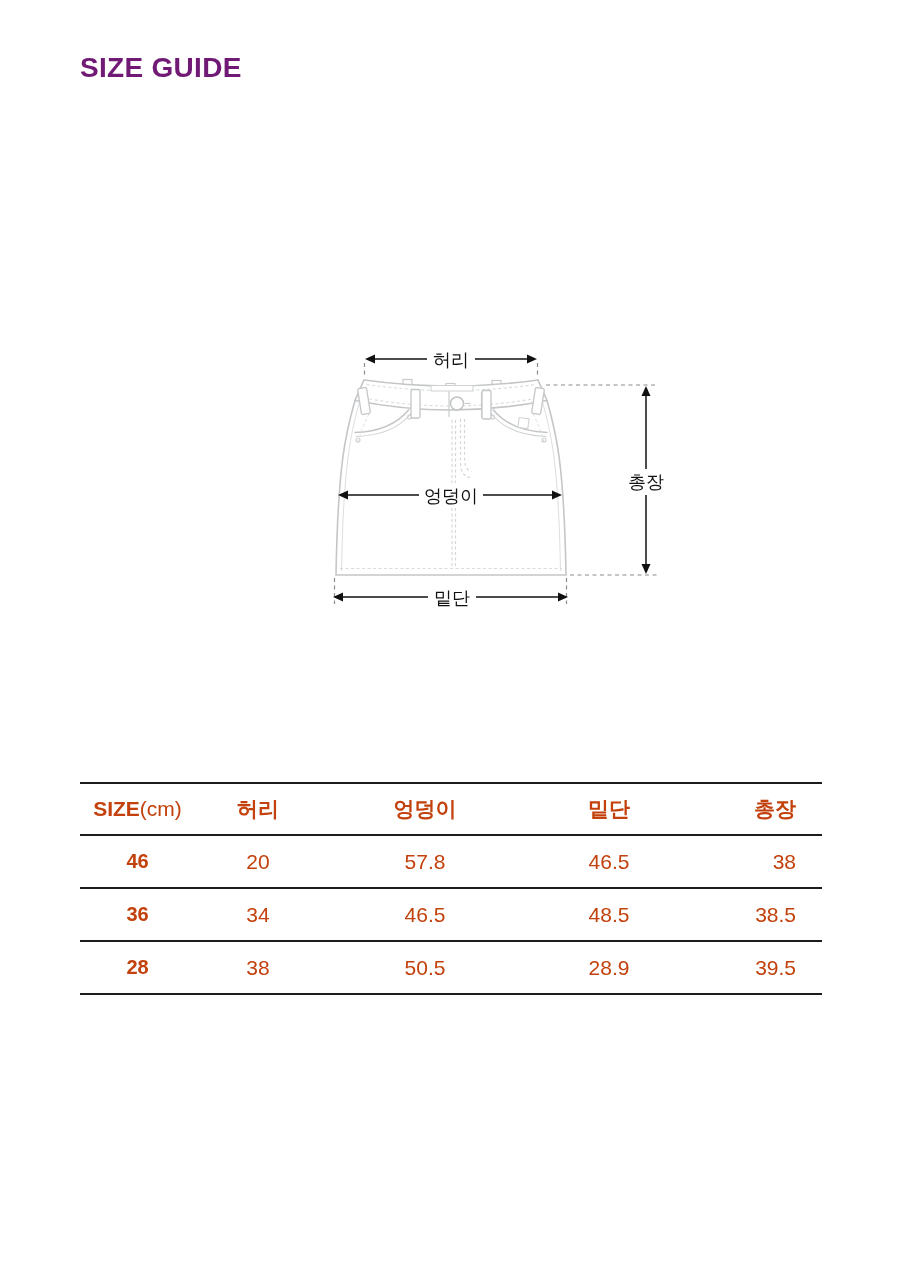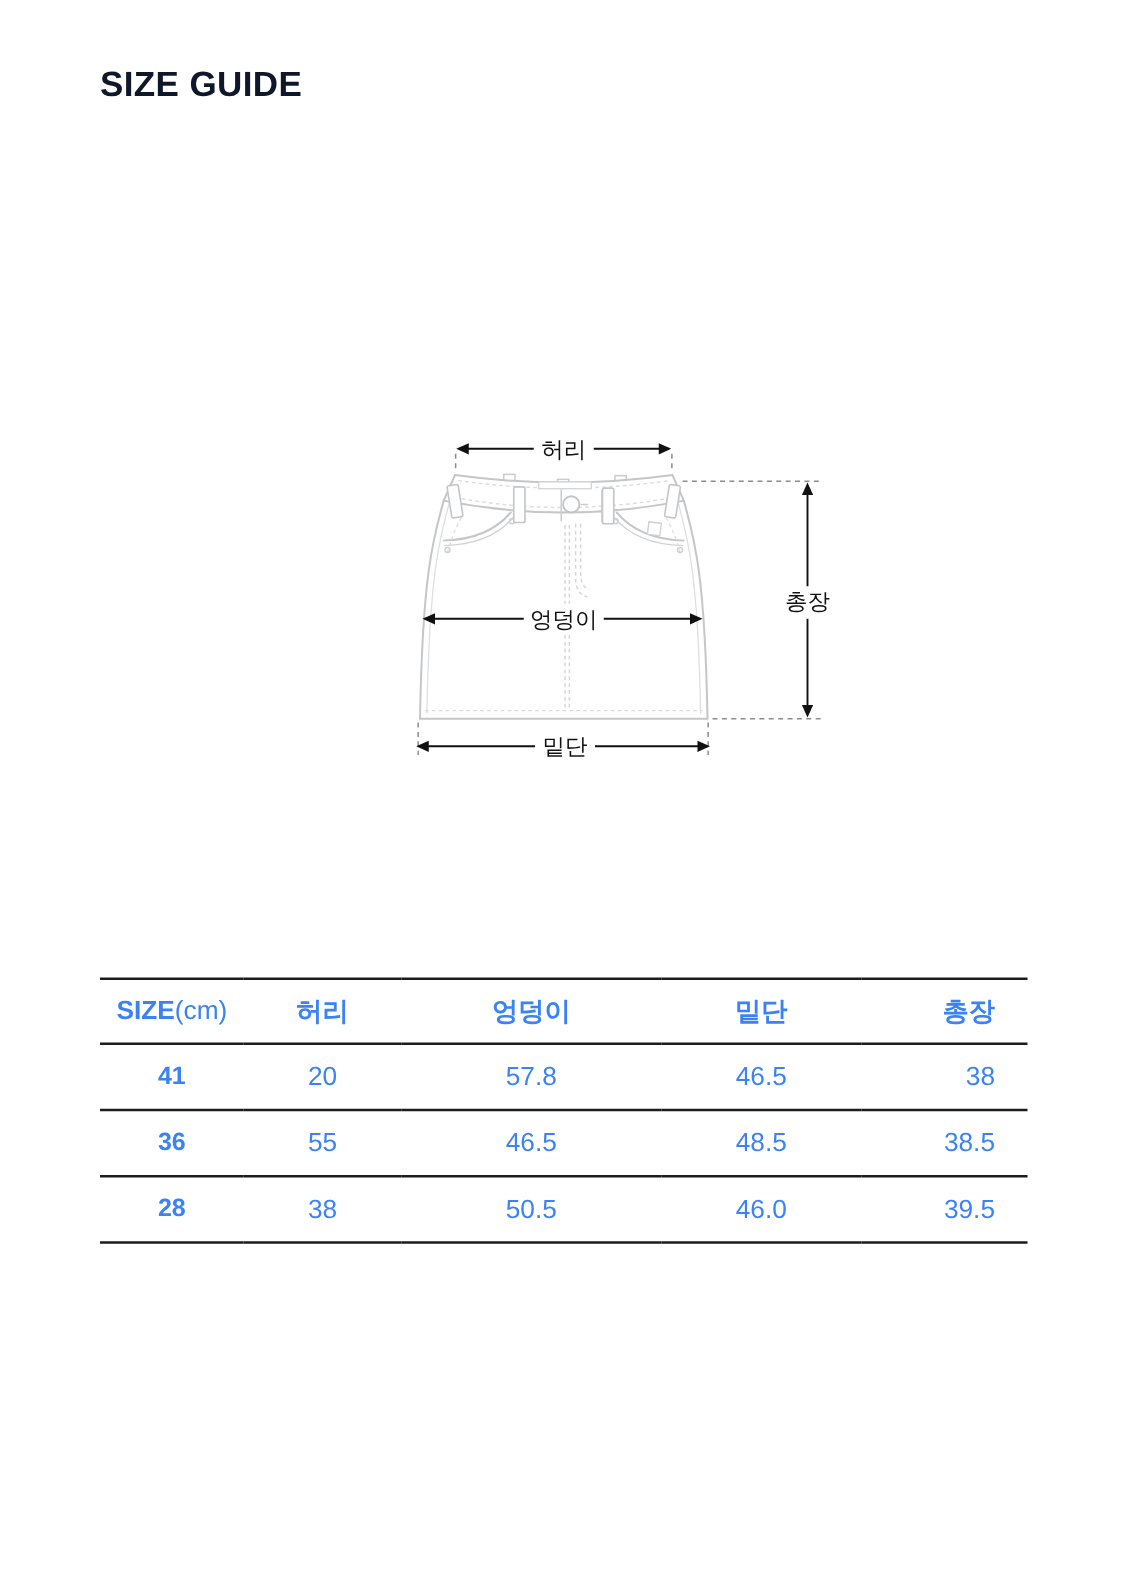--- a/index.html
+++ b/index.html
@@ -8,32 +8,32 @@
     width:900px; height:1276px;
     font-family:"Liberation Sans","DejaVu Sans",sans-serif;
     color:#1a1a1a;
     position:relative;
     overflow:hidden;
   }
   .page { position:relative; width:900px; height:1276px; background:#fff; }
 
   .page-title {
     position:absolute; left:80px; top:52px;
-    font-size:28px; font-weight:700; letter-spacing:.3px; color:#0f172a;
+    font-size:28px; font-weight:700; letter-spacing:.3px; color:#701a75;
   }
 
   .diagram-wrap { position:absolute; left:290px; top:338px; width:400px; height:290px; }
   svg text {
     font-family:"Liberation Sans","DejaVu Sans",sans-serif;
     font-size:18px; font-weight:500; fill:#111;
   }
 
   table.size-table {
     position:absolute; left:80px; top:782px; width:742px;
-    border-collapse:collapse; table-layout:fixed; color:#3b82f6;
+    border-collapse:collapse; table-layout:fixed; color:#c2410c;
   }
   .size-table thead tr { border-top:2px solid #1c1c1c; border-bottom:2px solid #1c1c1c; }
   .size-table tbody tr { border-bottom:2px solid #1c1c1c; }
   .size-table th { height:52px; font-size:21px; font-weight:700; text-align:center; vertical-align:middle; }
   .size-table td { height:53px; font-size:21px; font-weight:400; text-align:center; vertical-align:middle; }
   .size-table td.col-size { font-weight:700; font-size:20px; }
   .size-table th.col-len, .size-table td.col-len { text-align:right; padding-right:26px; }
   .size-table th .unit { font-weight:400; }
 </style>
 </head>
@@ -170,36 +170,36 @@
           <span>SIZE</span><span class="unit">(cm)</span>
         </th>
         <th>허리</th>
         <th>엉덩이</th>
         <th>밑단</th>
         <th class="col-len">총장</th>
       </tr>
     </thead>
     <tbody>
       <tr>
-        <td class="col-size">41</td>
+        <td class="col-size">46</td>
         <td>20</td>
         <td>57.8</td>
         <td>46.5</td>
         <td class="col-len">38</td>
       </tr>
       <tr>
         <td class="col-size">36</td>
-        <td>55</td>
+        <td>34</td>
         <td>46.5</td>
         <td>48.5</td>
         <td class="col-len">38.5</td>
       </tr>
       <tr>
         <td class="col-size">28</td>
         <td>38</td>
         <td>50.5</td>
-        <td>46.0</td>
+        <td>28.9</td>
         <td class="col-len">39.5</td>
       </tr>
     </tbody>
   </table>
 
 </div>
 
 </body></html>

